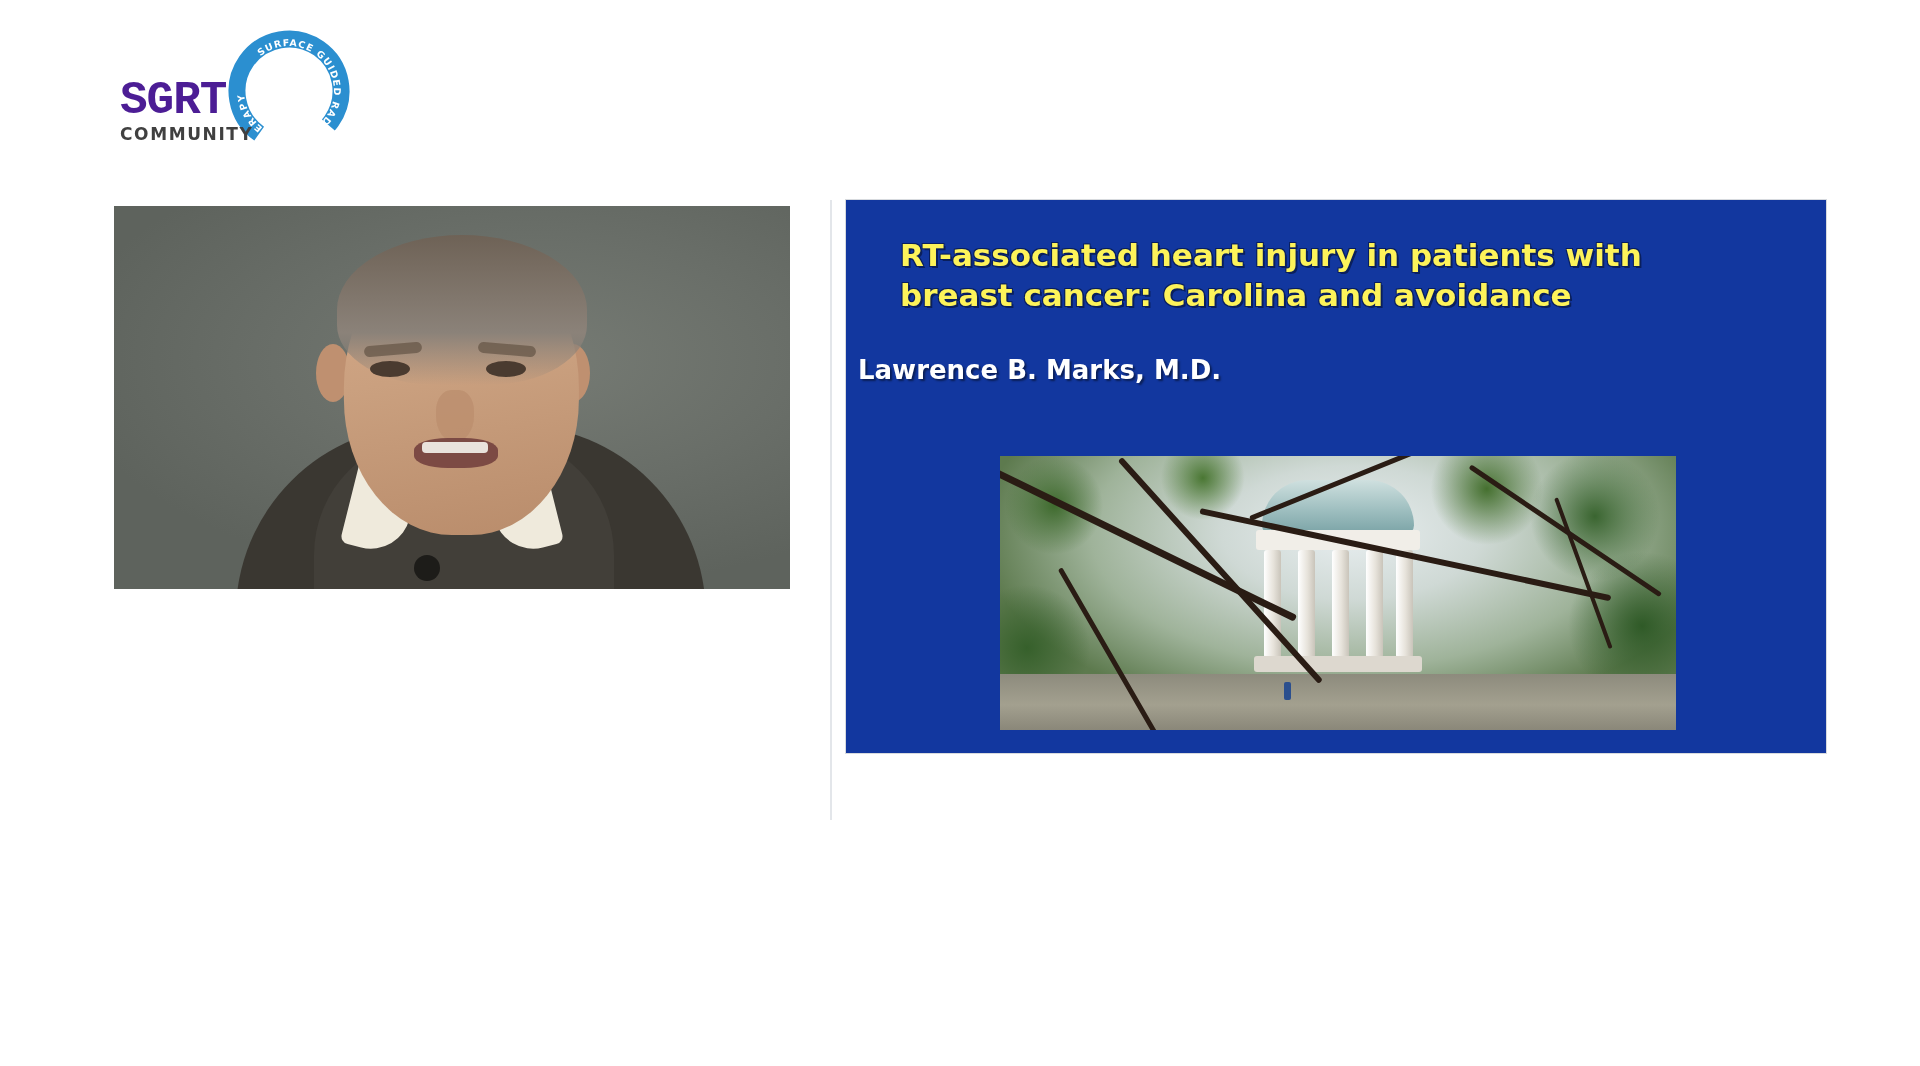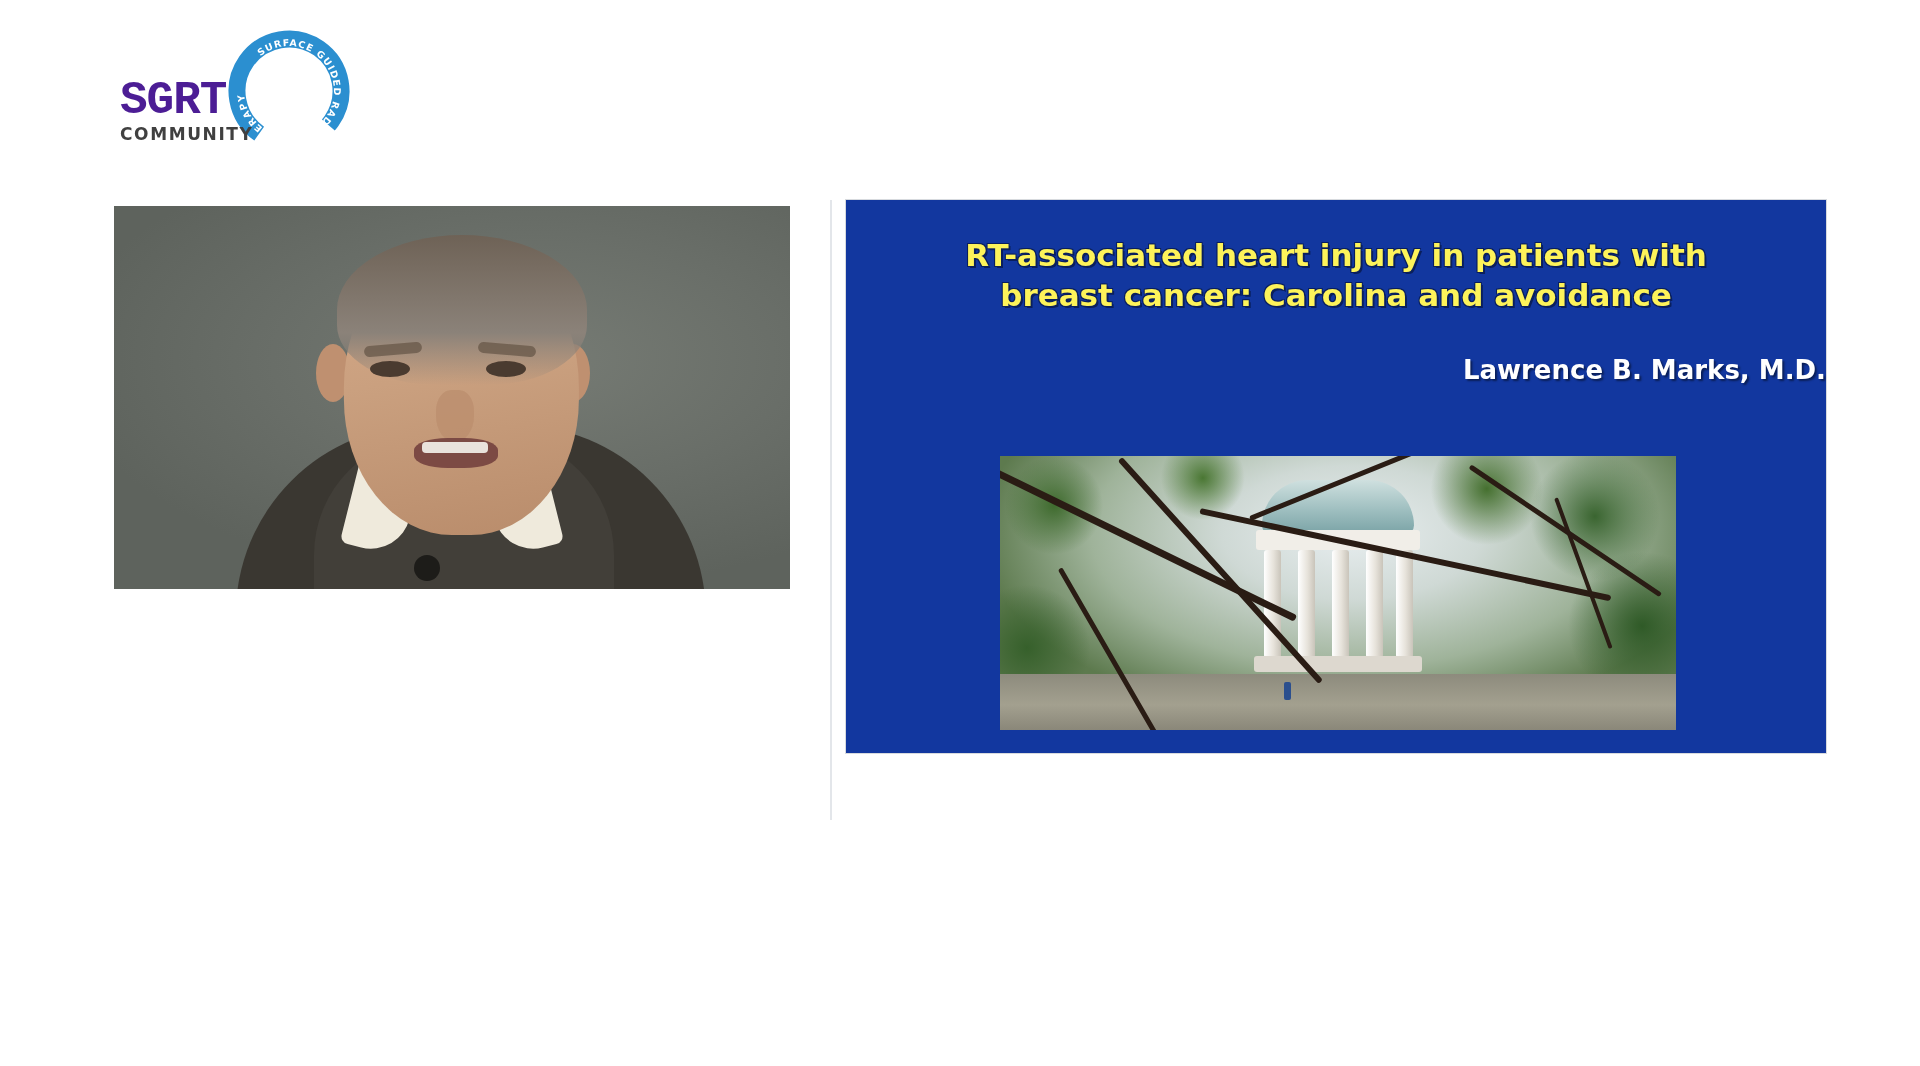--- a/index.html
+++ b/index.html
@@ -248,35 +248,35 @@
     left: 846px;
     top: 200px;
     width: 980px;
     height: 553px;
     background: #12379f;
     box-shadow: 0 0 0 1px #d7dade;
     overflow: hidden;
   }
   .slide-title {
     margin: 36px 54px 0 54px;
-    text-align: center;
+    text-align: left;
     font-family: "DejaVu Sans", sans-serif;
     font-size: 31px;
     font-weight: 700;
     line-height: 1.28;
     color: #fdf35a;
     text-shadow:
       2px 2px 0 #0a1f5c,
       -1px -1px 0 #0a1f5c,
       1px -1px 0 #0a1f5c,
       -1px 1px 0 #0a1f5c;
   }
   .slide-author {
     margin: 40px 0 0 12px;
-    text-align: right;
+    text-align: left;
     font-family: "DejaVu Sans", sans-serif;
     font-size: 26px;
     font-weight: 700;
     color: #ffffff;
     text-shadow: 2px 2px 2px rgba(0,0,0,.45);
   }
   .slide-affiliation {
     margin: 24px 0 0 0;
     text-align: center;
     font-family: "DejaVu Sans", sans-serif;

